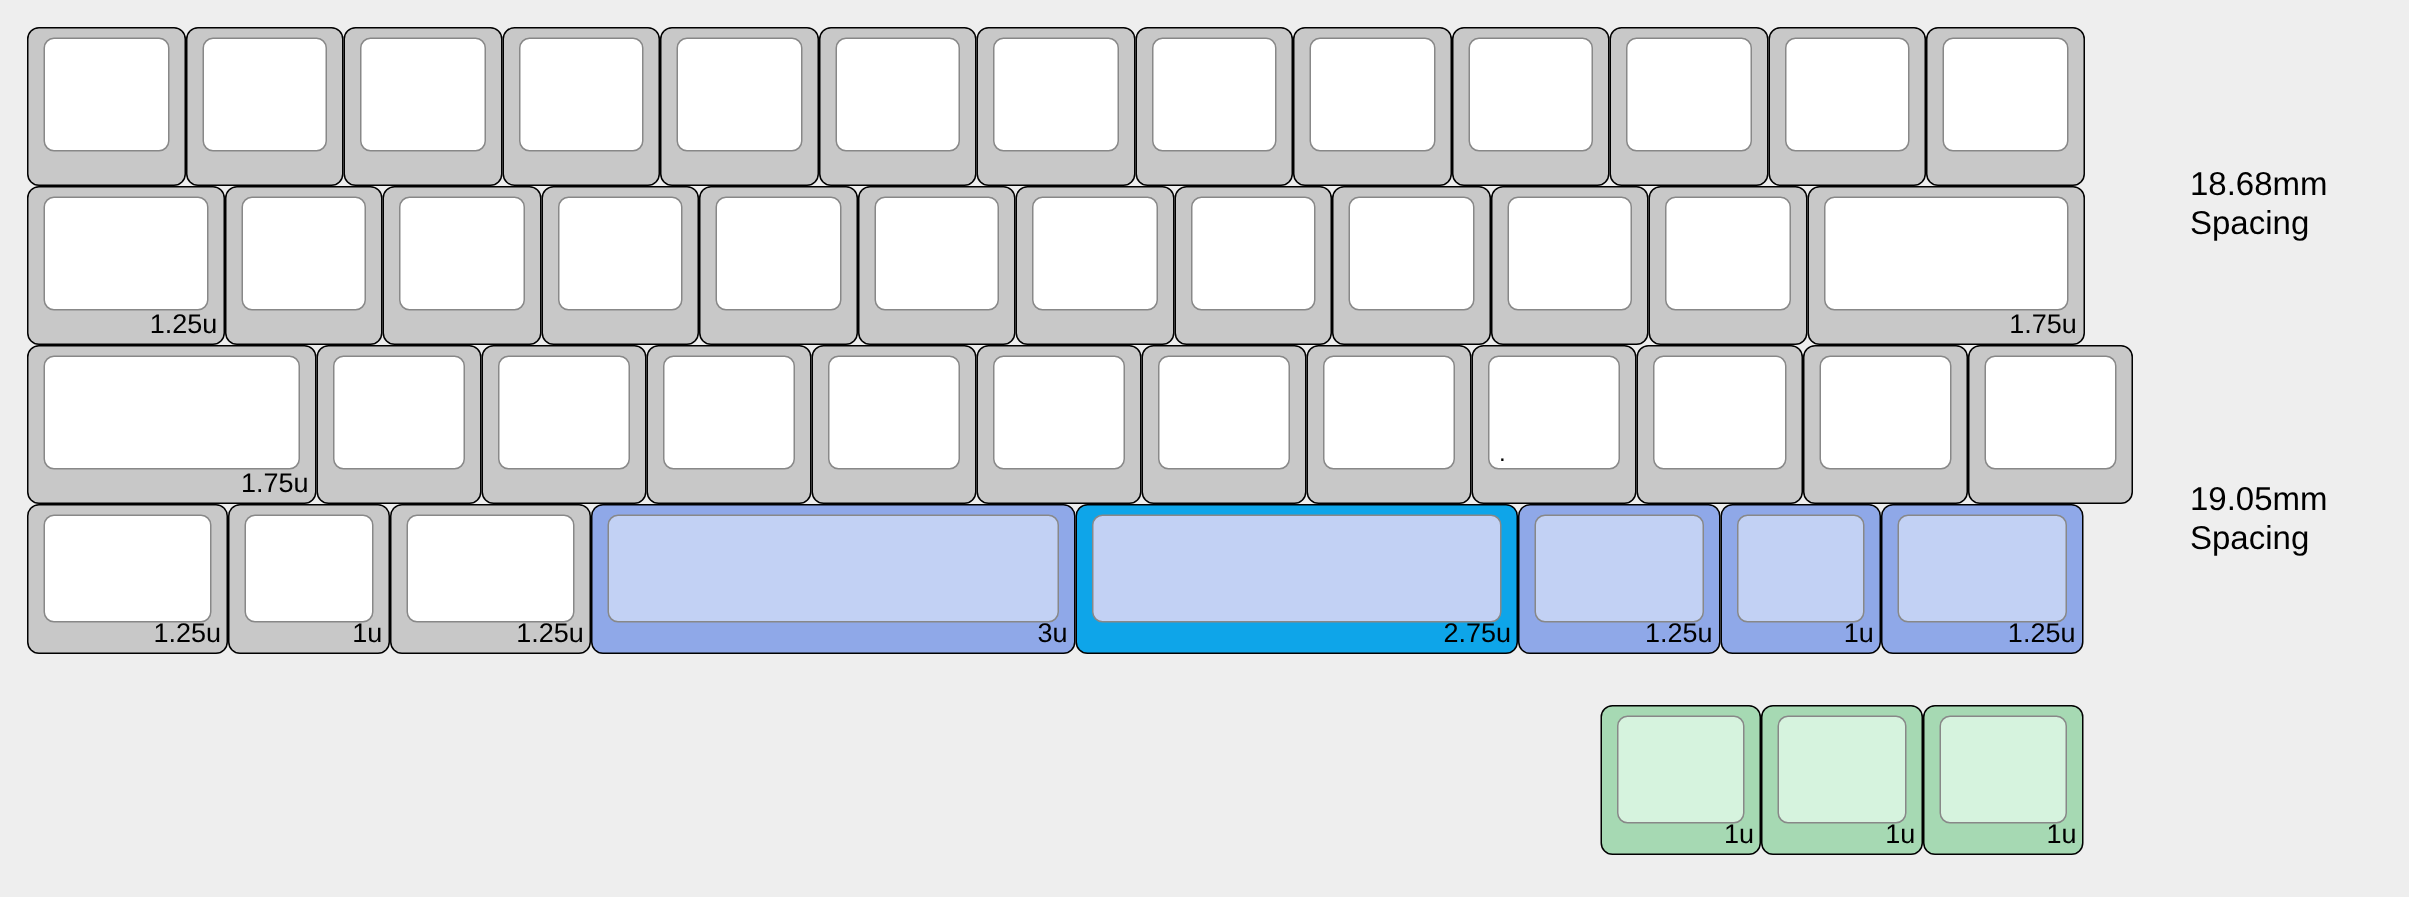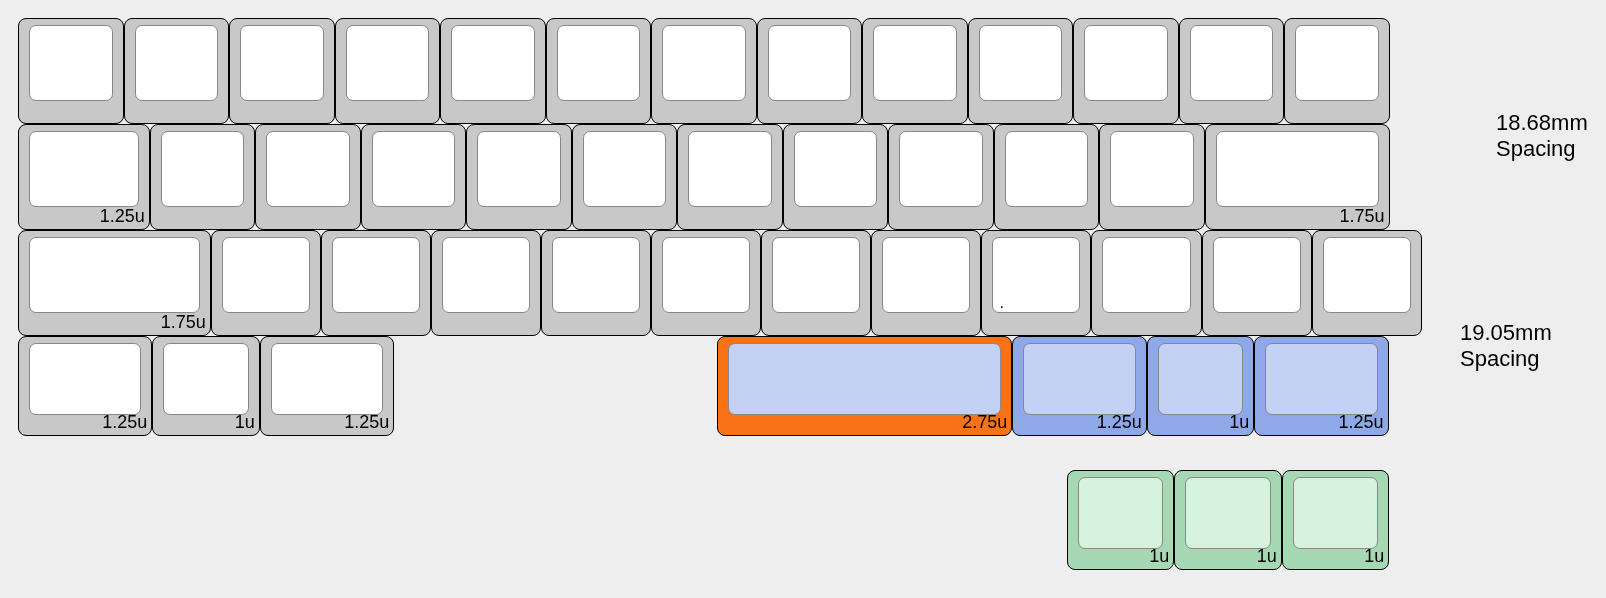--- a/index.html
+++ b/index.html
@@ -166,21 +166,25 @@
       <div class="keylabel">1.25u</div>
     </div>
     <div class="keycap" style="left: 152.375px; top: 336px; width: 107.5px; height: 100px; background: rgb(200, 200, 200);">
       <div class="keytop" style="inset: 6px 10px 20px; background: rgb(255, 255, 255);"></div>
       <div class="keylabel">1u</div>
     </div>
     <div class="keycap" style="left: 259.875px; top: 336px; width: 134.375px; height: 100px; background: rgb(200, 200, 200);">
       <div class="keytop" style="inset: 6px 10px 20px; background: rgb(255, 255, 255);"></div>
       <div class="keylabel">1.25u</div>
     </div>
-    <div class="keycap" style="left: 716.75px; top: 336px; width: 295.625px; height: 100px; background: #f97316;">
+    <div class="keycap" style="left: 394.25px; top: 336px; width: 322.5px; height: 100px; background: rgb(143, 168, 232);">
+      <div class="keytop" style="inset: 6px 10px 20px; background: rgb(194, 209, 244);"></div>
+      <div class="keylabel">3u</div>
+    </div>
+    <div class="keycap" style="left: 716.75px; top: 336px; width: 295.625px; height: 100px; background: #0ea5e9;">
       <div class="keytop" style="inset: 6px 10px 20px; background: rgb(194, 209, 244);"></div>
       <div class="keylabel">2.75u</div>
     </div>
     <div class="keycap" style="left: 1012.38px; top: 336px; width: 134.375px; height: 100px; background: rgb(143, 168, 232);">
       <div class="keytop" style="inset: 6px 10px 20px; background: rgb(194, 209, 244);"></div>
       <div class="keylabel">1.25u</div>
     </div>
     <div class="keycap" style="left: 1146.75px; top: 336px; width: 107.5px; height: 100px; background: rgb(143, 168, 232);">
       <div class="keytop" style="inset: 6px 10px 20px; background: rgb(194, 209, 244);"></div>
       <div class="keylabel">1u</div>
@@ -194,21 +198,21 @@
       <div class="keylabel">1u</div>
     </div>
     <div class="keycap" style="left: 1174.38px; top: 470px; width: 107.5px; height: 100px; background: rgb(166, 217, 179);">
       <div class="keytop" style="inset: 6px 10px 20px; background: rgb(214, 243, 222);"></div>
       <div class="keylabel">1u</div>
     </div>
     <div class="keycap" style="left: 1281.88px; top: 470px; width: 107.5px; height: 100px; background: rgb(166, 217, 179);">
       <div class="keytop" style="inset: 6px 10px 20px; background: rgb(214, 243, 222);"></div>
       <div class="keylabel">1u</div>
     </div>
-    <div class="anno" style="left: 1496px; top: 110px;">
+    <div class="anno" style="left: 1460px; top: 110px;">
       <div>18.68mm</div>
       <div>Spacing</div>
     </div>
     <div class="anno" style="left: 1460px; top: 320px;">
       <div>19.05mm</div>
       <div>Spacing</div>
     </div>
   </div>
 
 </body></html>

